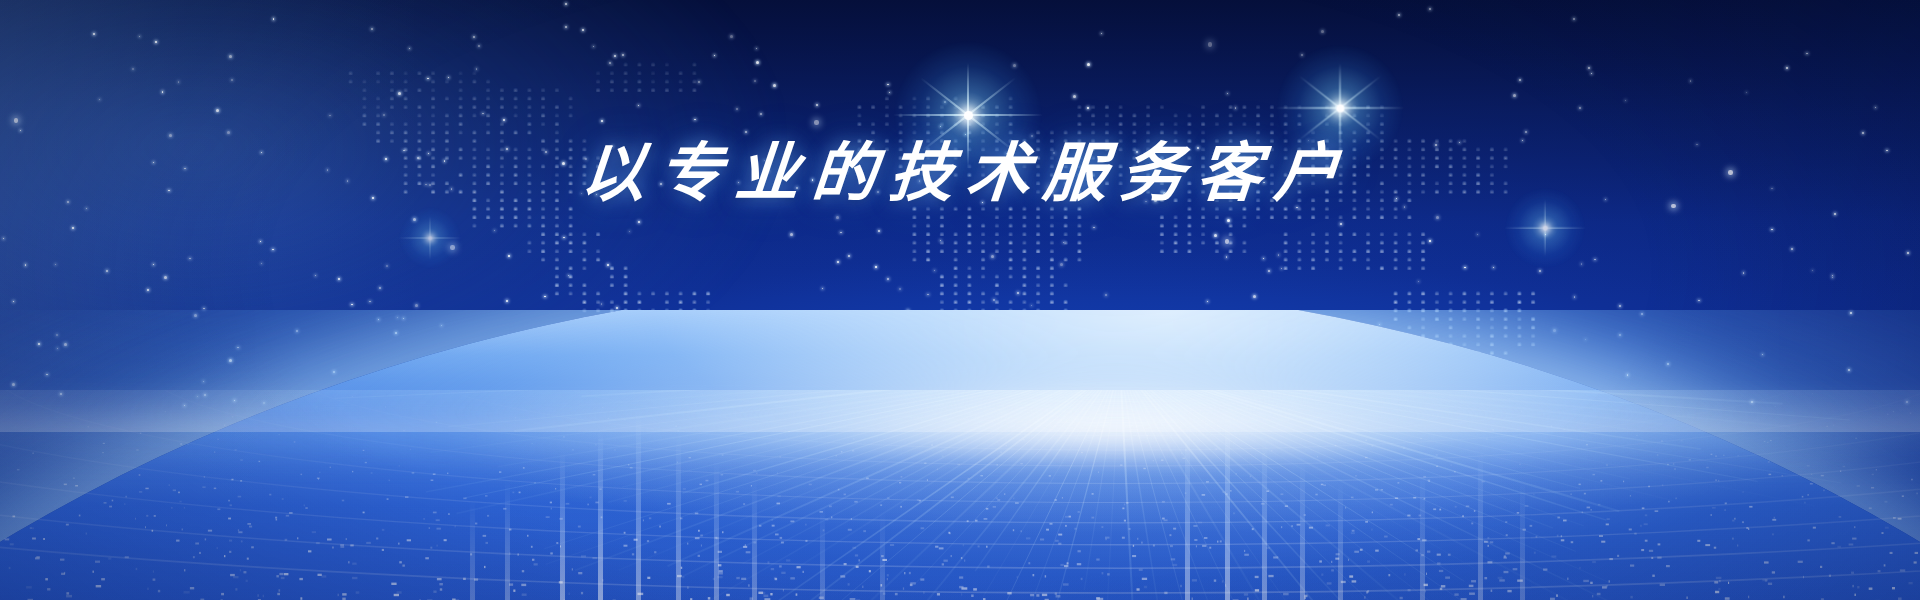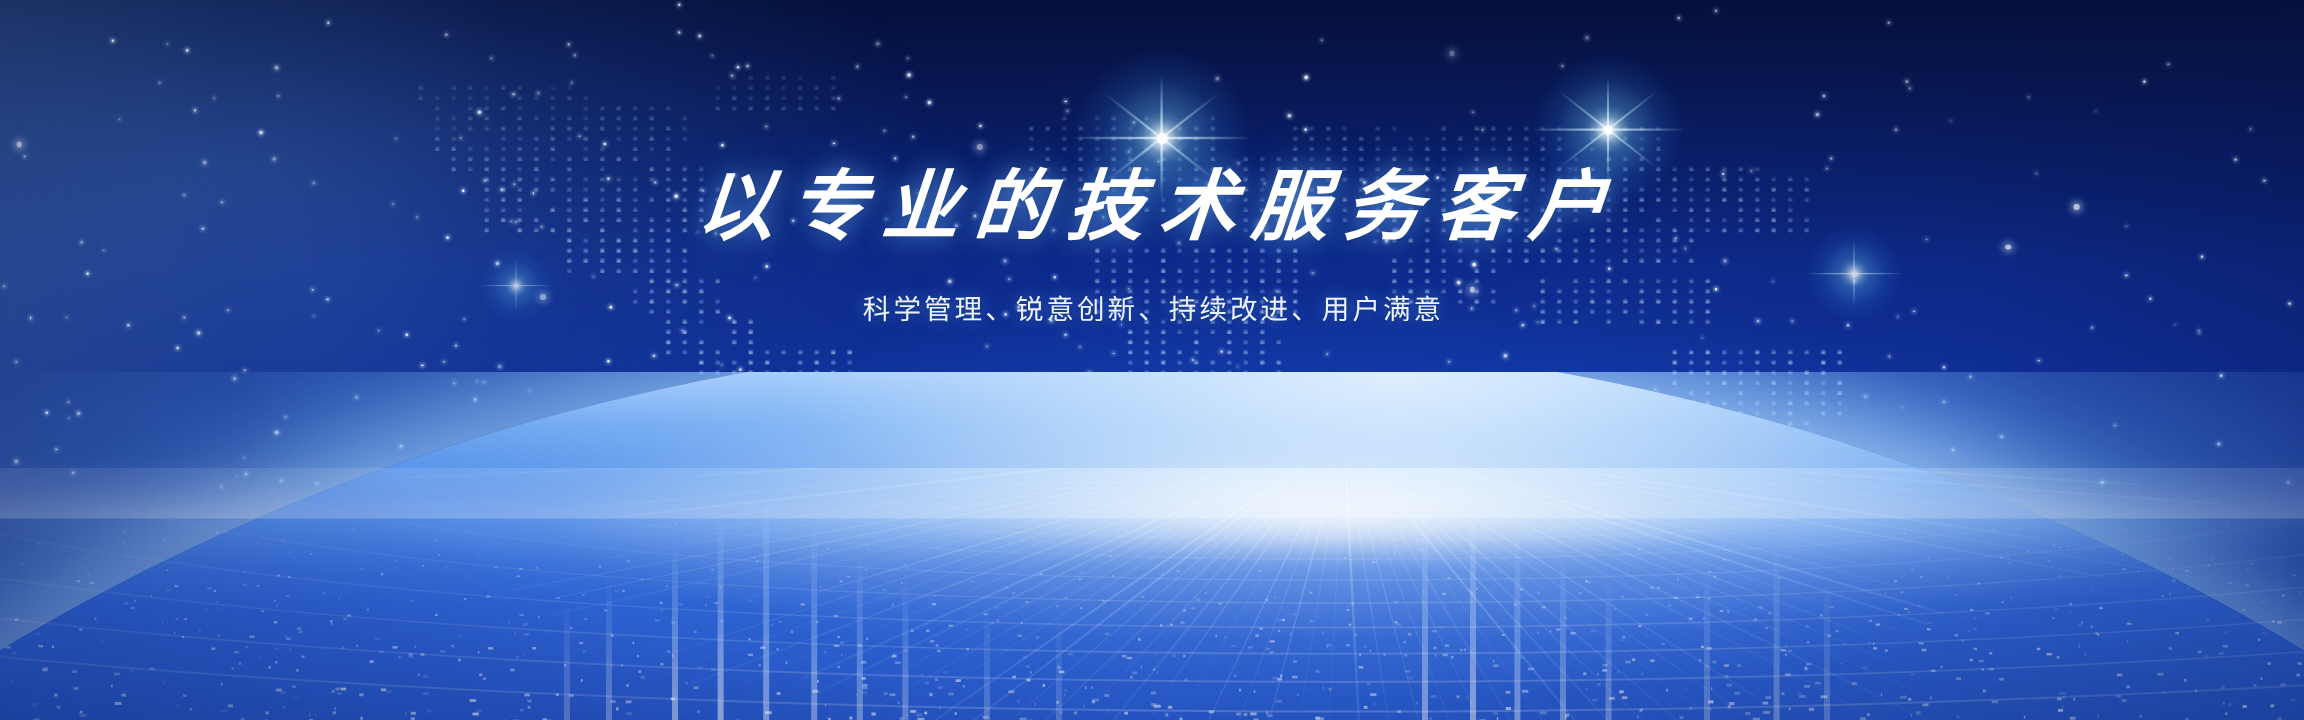--- a/index.html
+++ b/index.html
@@ -2788,16 +2788,15 @@
         <div class="lcol" style="left:880px;height:88px;opacity:0.22"></div>
       </div>
     <div class="atmo-glow"></div>
     <div class="atmo-rim"></div>
   </div>
 
   <div class="vignette"></div>
 
   <div class="content">
     <h1 class="title">以专业的技术服务客户</h1>
-    <p class="subtitle">科学管理、锐意创新、持续改进、用户满意</p>
   </div>
 
 </div>
 
 </body></html>

